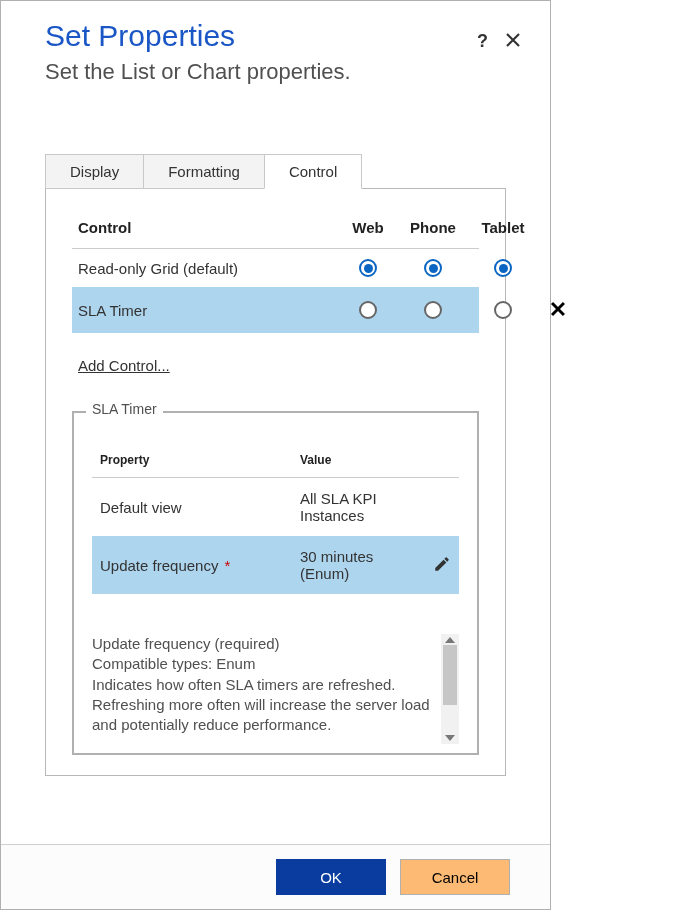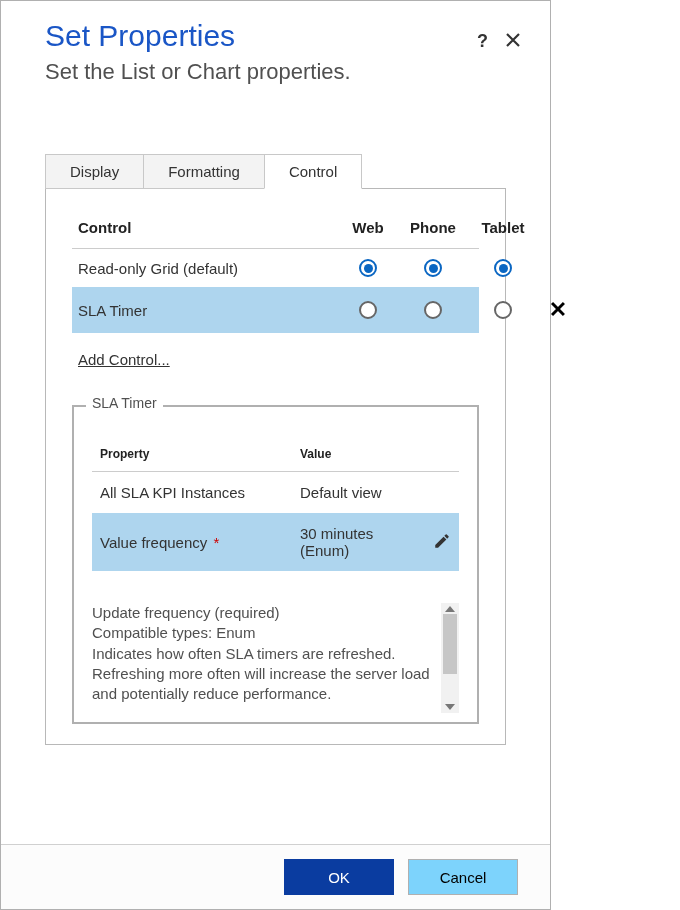--- a/index.html
+++ b/index.html
@@ -121,21 +121,21 @@
     .radio.unchecked { border-color: #666; }
     .remove-x {
       font-size: 22px;
       font-weight: 900;
       cursor: pointer;
       color: #000;
       text-align: center;
     }
     .add-control {
       display: inline-block;
-      margin: 18px 0 0 6px;
+      margin: 24px 0 0 6px;
       color: #333;
       font-size: 15px;
       text-decoration: underline;
       cursor: pointer;
     }
     .fieldset {
       margin-top: 36px;
       border: 2px solid #b0b0b0;
       position: relative;
       padding: 40px 18px 18px 18px;
@@ -166,21 +166,21 @@
       color: #333;
       padding: 12px 8px;
     }
     .prop-row.selected {
       background: #aed5ee;
     }
     .required-asterisk { color: #c00; margin-left: 2px; }
     .edit-icon { text-align: right; cursor: pointer; }
     .edit-icon svg { width: 18px; height: 18px; }
     .description-box {
-      margin-top: 32px;
+      margin-top: 40px;
       position: relative;
       padding-right: 22px;
       font-size: 15px;
       color: #505050;
       line-height: 1.35;
     }
     .scroll-track {
       position: absolute;
       right: 0;
       top: 0;
@@ -201,31 +201,31 @@
     .scroll-arrow.down { border-top: 6px solid #777; margin-bottom: 3px;}
     .scroll-thumb {
       width: 14px;
       flex: 0 0 60px;
       background: #c6c6c6;
       margin-top: 2px;
     }
     .footer {
       border-top: 1px solid #d0d0d0;
       background: #fcfcfc;
-      padding: 14px 32px;
+      padding: 14px 40px;
       display: flex;
       justify-content: flex-end;
       gap: 14px;
     }
     .btn {
       min-width: 110px;
       height: 36px;
       font-size: 15px;
       border: 1px solid #b0b0b0;
-      background: #7dd3fc;
+      background: #fdba74;
       cursor: pointer;
       display: flex;
       align-items: center;
       justify-content: center;
     }
     .btn.primary {
       background: #0a3ca0;
       border-color: #0a3ca0;
       color: #fff;
     }
@@ -298,28 +298,28 @@
 
       <div class="fieldset">
         <span class="fieldset-legend">SLA Timer</span>
 
         <div class="prop-header">
           <div>Property</div>
           <div>Value</div>
         </div>
 
         <div class="prop-row">
+          <div>Default view</div>
           <div>All SLA KPI Instances</div>
-          <div>Default view</div>
           <div></div>
         </div>
 
         <div class="prop-row selected">
           <div>
-            <span>Value frequency</span><span class="required-asterisk"> *</span>
+            <span>Update frequency</span><span class="required-asterisk"> *</span>
           </div>
           <div>30 minutes (Enum)</div>
           <div class="edit-icon">
             <svg viewBox="0 0 24 24">
                 <path d="M3 17.25V21h3.75L17.81 9.94l-3.75-3.75L3 17.25zM20.71 7.04a1 1 0 0 0 0-1.41l-2.34-2.34a1 1 0 0 0-1.41 0l-1.83 1.83 3.75 3.75 1.83-1.83z" fill="#333"></path>
               </svg>
           </div>
         </div>
 
         <div class="description-box">

